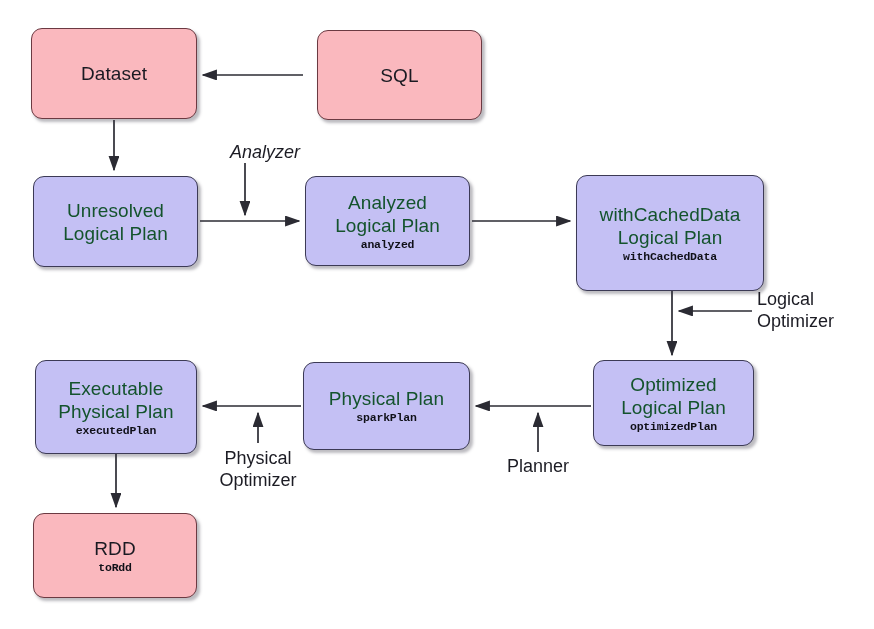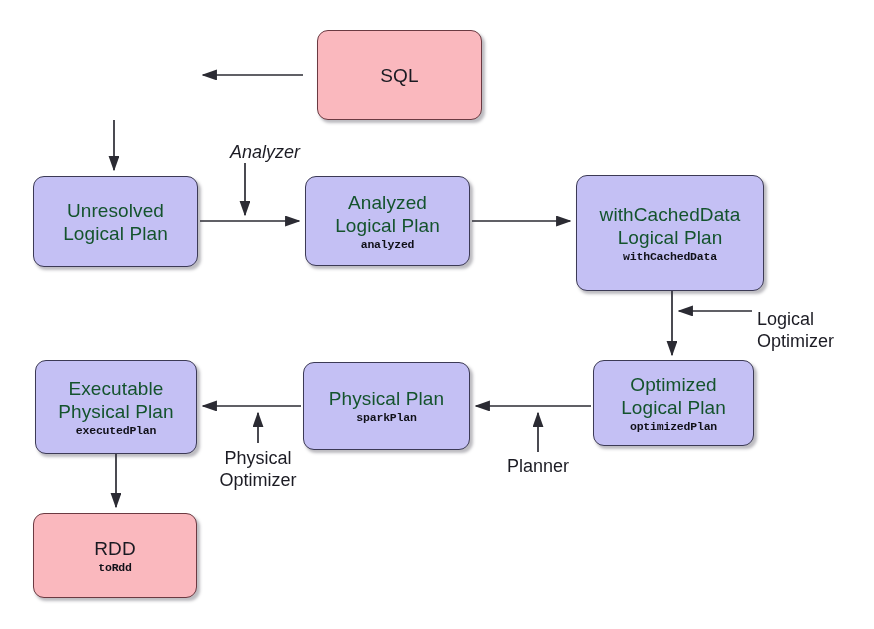--- a/index.html
+++ b/index.html
@@ -91,20 +91,23 @@
       <path d="M672,268 L672,355"></path>
       <path d="M752,311 L679,311"></path>
       <path d="M591,406 L476,406"></path>
       <path d="M538,452 L538,413"></path>
       <path d="M301,406 L203,406"></path>
       <path d="M258,443 L258,413"></path>
       <path d="M116,452 L116,507"></path>
     </g>
   </svg>
 
+  <div class="node pink" style="left:31px; top:28px; width:166px; height:91px;">
+    <div class="node-title">Dataset</div>
+  </div>
 
   <div class="node pink" style="left:305px; top:30px; width:165px; height:90px;margin-left:12px;">
     <div class="node-title">SQL</div>
   </div>
 
   <div class="node purple" style="left:33px; top:176px; width:165px; height:91px;">
     <div class="node-title">Unresolved
 Logical Plan</div>
   </div>
 
@@ -137,21 +140,21 @@
     <div class="node-sub">executedPlan</div>
   </div>
 
   <div class="node pink" style="left:33px; top:513px; width:164px; height:85px;">
     <div class="node-title">RDD</div>
     <div class="node-sub">toRdd</div>
   </div>
 
   <div class="edge-label" style="left:205px; top:141px; width:120px;font-style:italic;">Analyzer</div>
 
-  <div class="edge-label" style="left:757px; top:288px; width:112px; text-align:left;margin-top:20px;">Logical
+  <div class="edge-label" style="left:757px; top:288px; width:112px; text-align:left;">Logical
 Optimizer</div>
 
   <div class="edge-label" style="left:488px; top:455px; width:100px;">Planner</div>
 
   <div class="edge-label" style="left:201px; top:447px; width:114px;">Physical
 Optimizer</div>
 
 </div>
 
 </body></html>

